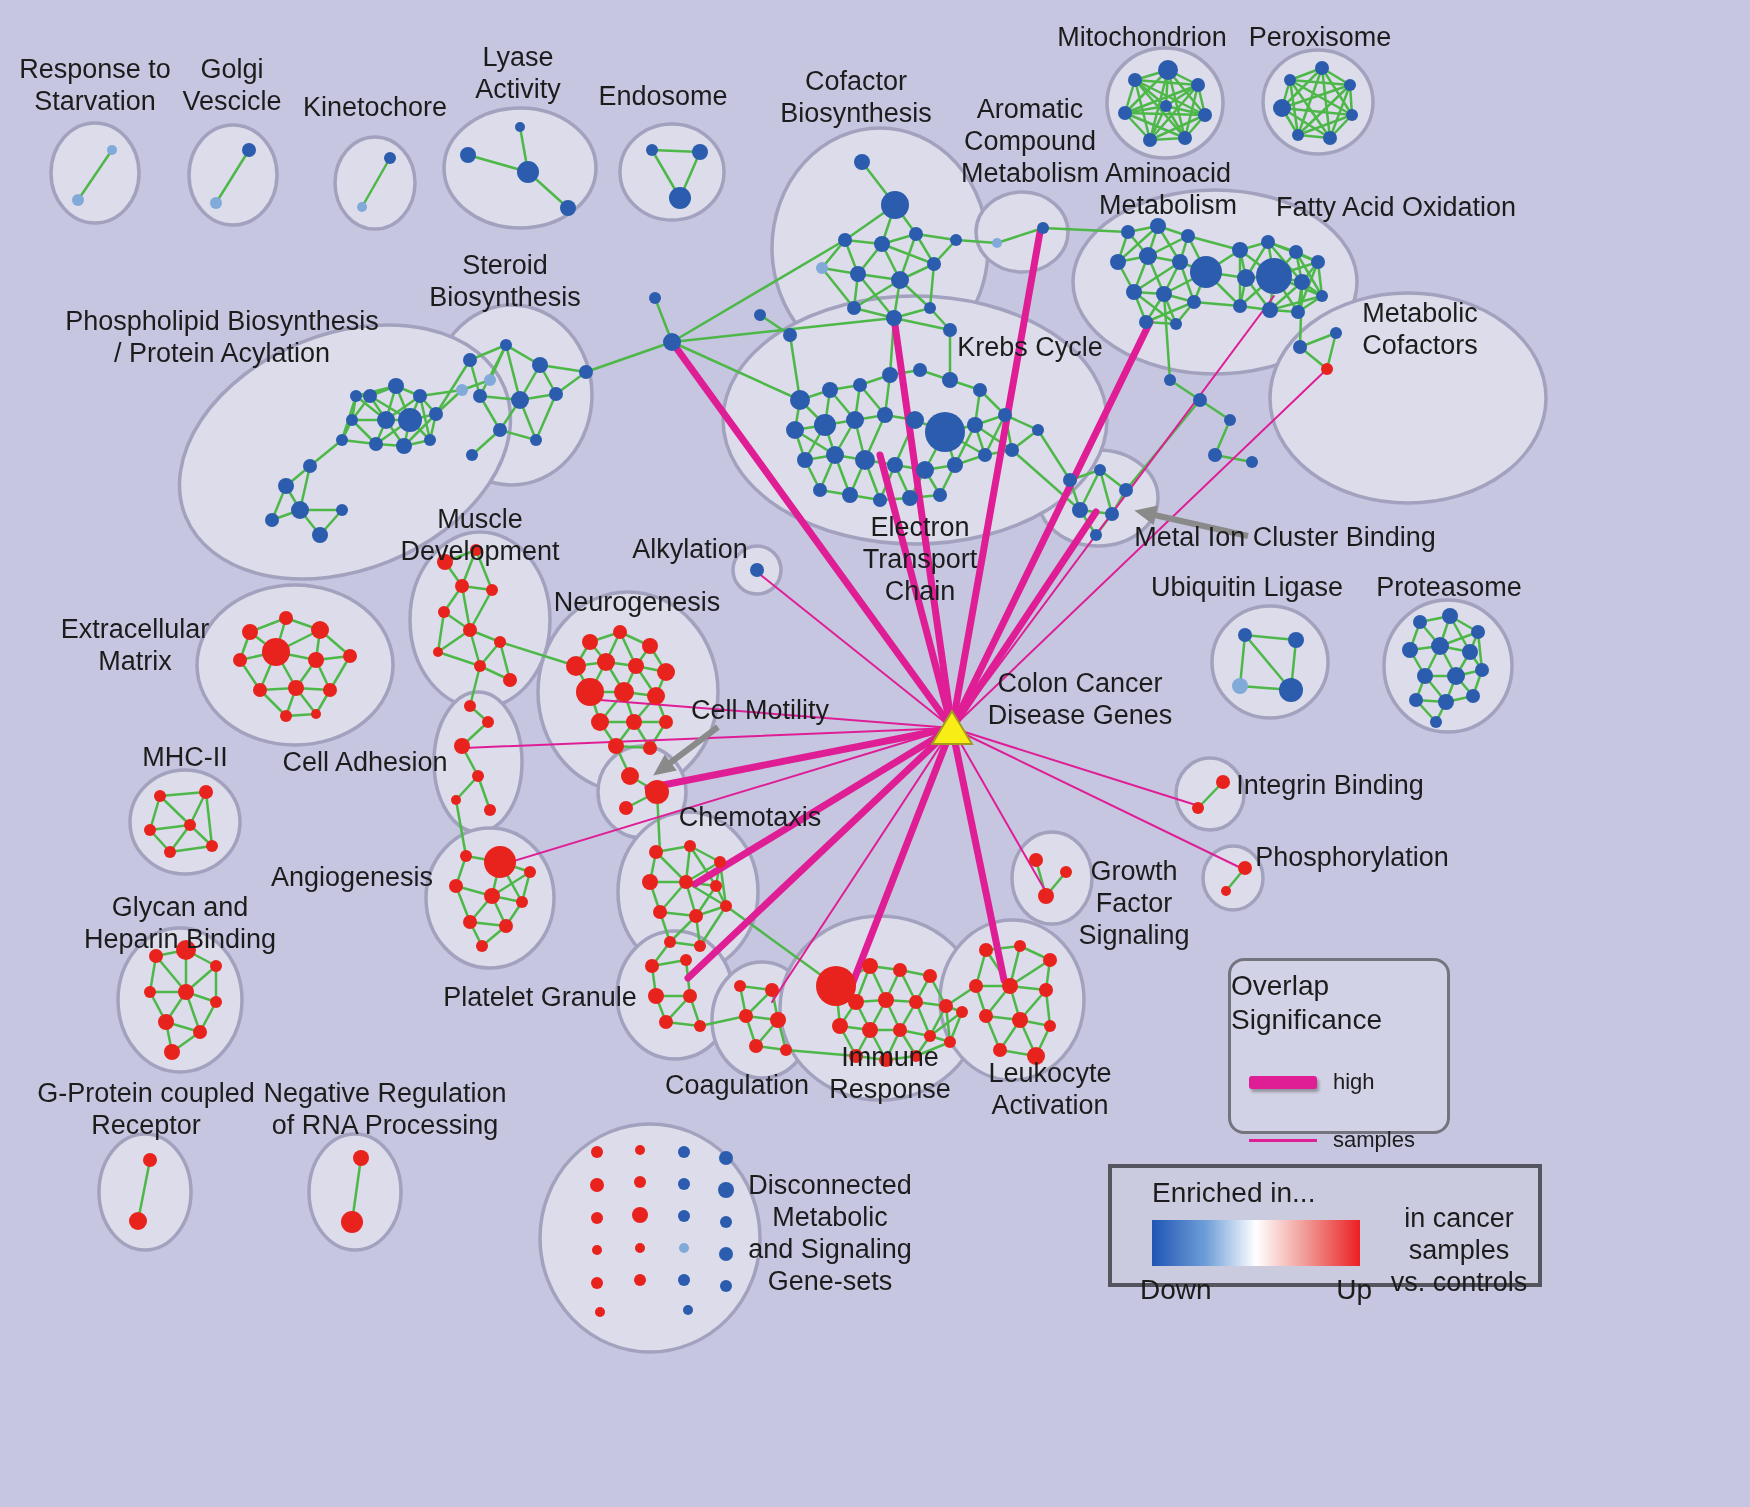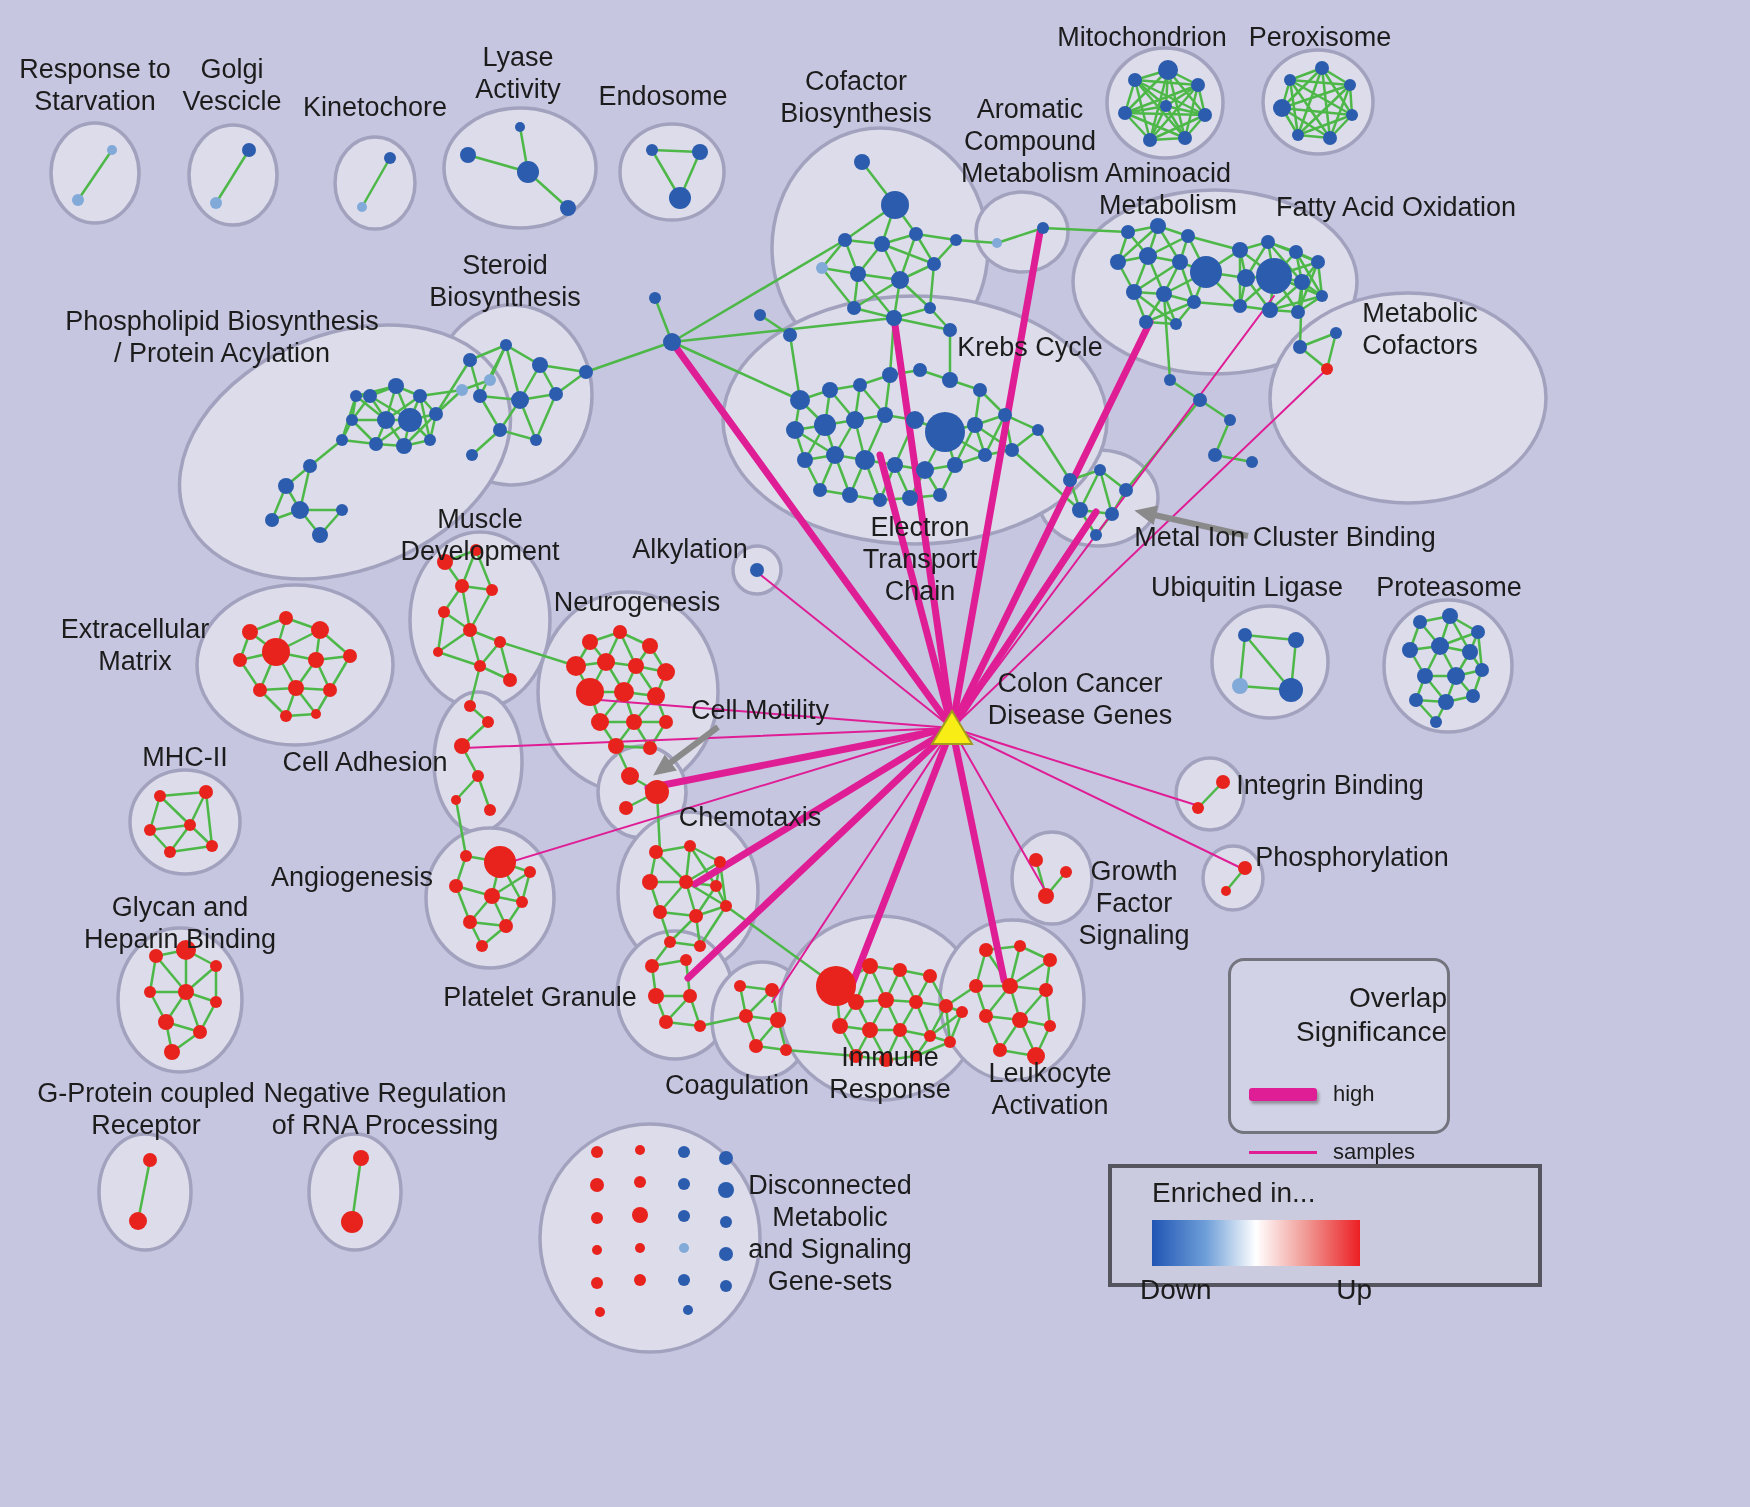--- a/index.html
+++ b/index.html
@@ -2,21 +2,21 @@
 <html><head>
 <meta charset="utf-8">
 <style>
   html,body{margin:0;padding:0;background:#c6c6e1;}
   .stage{position:relative;width:1750px;height:1507px;overflow:hidden;
          font-family:"Liberation Sans",sans-serif;color:#1c1c1c;}
   .stage svg{position:absolute;left:0;top:0;}
   .stage svg text{font-family:"Liberation Sans",sans-serif;}
   .panel{position:absolute;box-sizing:border-box;}
   .overlap-panel{left:1228px;top:958px;width:222px;height:176px;background:#d2d2e6;
-                 border:3px solid #74747f;border-radius:16px;text-align:right;padding-top:20px;}
+                 border:3px solid #74747f;border-radius:16px;text-align:left;padding-top:8px;}
   .panel-title{font-size:28px;line-height:34px;white-space:pre-line;}
   .sig-row{display:flex;align-items:center;gap:16px;padding-left:18px;margin-top:32px;font-size:22px;}
   .sig-line{display:inline-block;width:68px;flex:0 0 auto;}
   .sig-line.high{height:13px;background:#df1e96;border-radius:3px;box-shadow:2px 3px 3px rgba(70,70,70,.45);}
   .sig-line.moderate{height:3px;background:#df1e96;}
   .enriched-panel{left:1108px;top:1164px;width:434px;height:123px;background:#cbcbe0;
                   border:4px solid #55555f;display:flex;padding:6px 10px;}
   .enriched-left{width:268px;padding:2px 0 0 30px;box-sizing:border-box;}
   .grad-bar{width:208px;height:46px;margin-top:10px;
             background:linear-gradient(90deg,#2055b4 0%,#6f9fd8 26%,#ffffff 50%,#f09a95 74%,#ec1f24 100%);}
@@ -1046,14 +1046,17 @@
 
   <div class="panel enriched-panel">
     <div class="enriched-left">
       <div class="panel-title">Enriched in...</div>
       <div class="grad-bar"></div>
       <div class="du-row">
         <span>Down</span>
         <span>Up</span>
       </div>
     </div>
+    <div class="enriched-note">in cancer
+samples
+vs. controls</div>
   </div>
 </div>
 
 </body></html>

